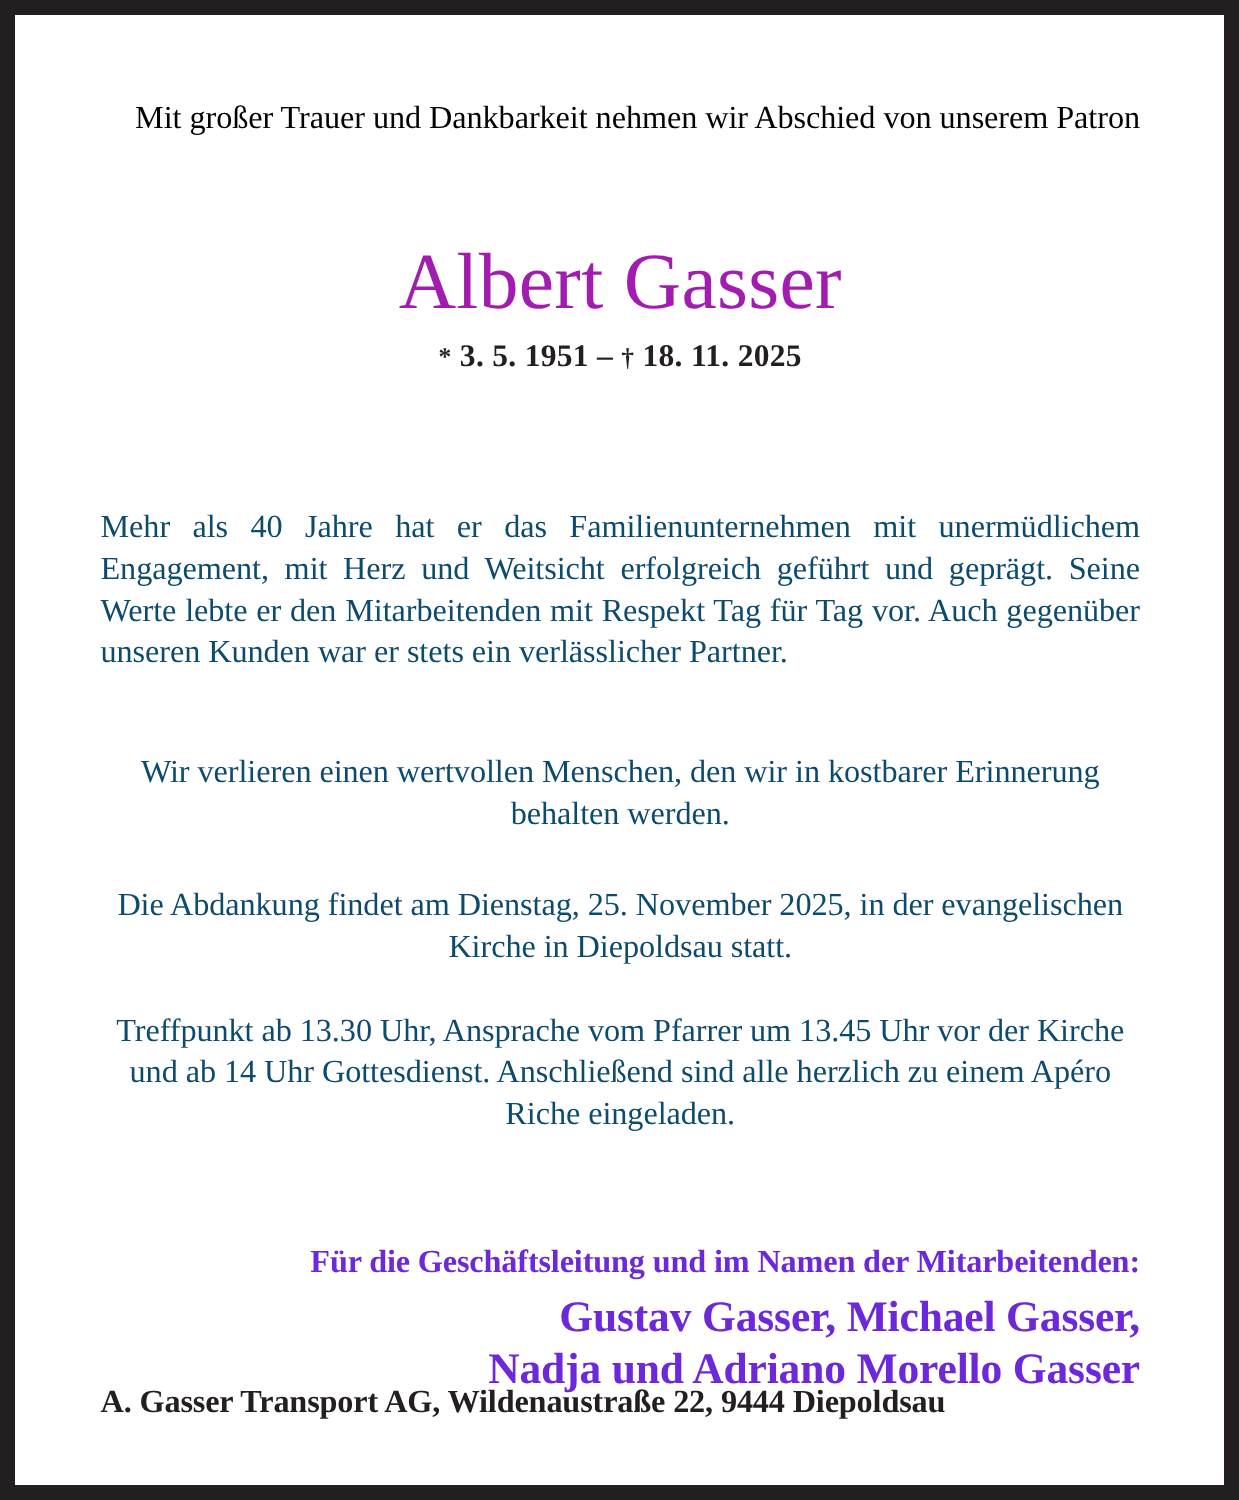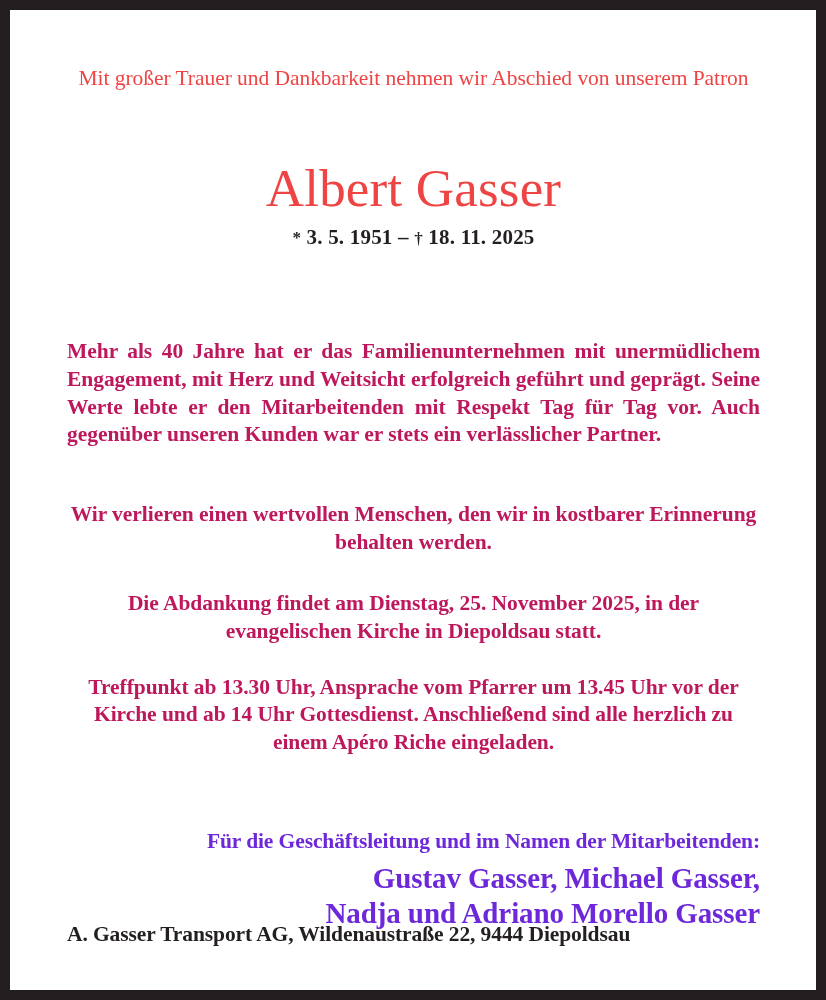--- a/index.html
+++ b/index.html
@@ -41,37 +41,37 @@
   }
 
   
   .lede {
     position: absolute;
     top: 55px;
     left: 0;
     right: 0;
     font-size: 21.5px;
     line-height: 1.28;
-    color: #ef4444;
-    text-align: center;
+    color: #000000;
+    text-align: right;
     letter-spacing: -0.05px;
   }
 
   
   .name-block {
     position: absolute;
     top: 150px;
     left: 0;
     right: 0;
     text-align: center;
   }
   .deceased-name {
     font-size: 53px;
     line-height: 1.06;
-    color: #ef4444;
+    color: #a21caf;
     font-weight: normal;
     margin: 0;
     letter-spacing: 0.2px;
   }
   .life-dates {
     margin-top: 9px;
     font-size: 21px;
     font-weight: bold;
     color: #231f20;
     letter-spacing: 0.2px;
@@ -83,22 +83,21 @@
   .life-dates .dagger {
     vertical-align: 0px;
   }
 
   
   .body-copy {
     position: absolute;
     top: 328px;
     left: 0;
     right: 0;
-    color: #be185d;
-    font-weight: bold;
+    color: #0c4a6e;
   }
   .para {
     font-size: 21.5px;
     line-height: 1.295;
     margin: 0;
     letter-spacing: -0.05px;
   }
   .para.justified {
     text-align: justify;
     text-justify: inter-word;

